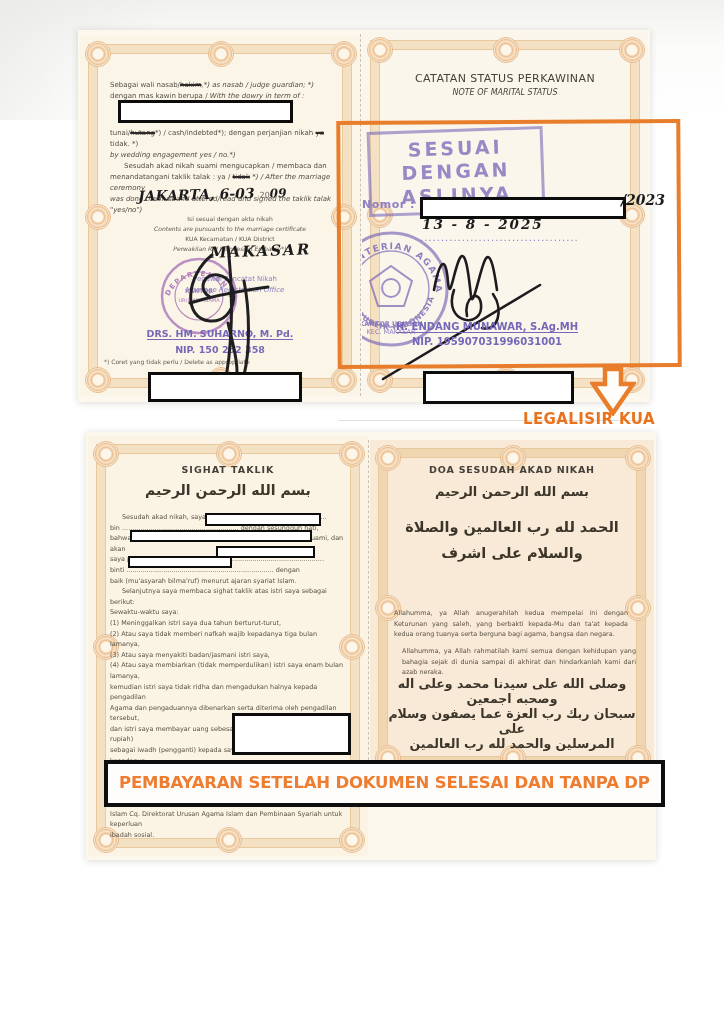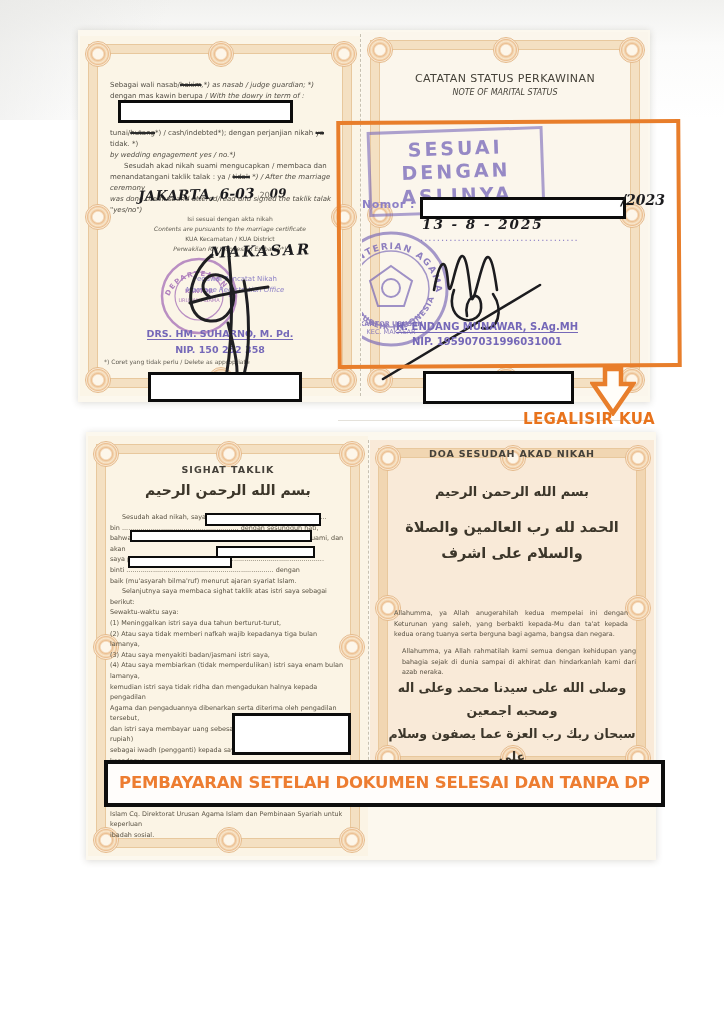--- a/index.html
+++ b/index.html
@@ -244,28 +244,28 @@
       <div class="frame" style="border-color:#f1d6b2;">
           <span class="rosette" style="left: 0%; top: 0%;"></span>
           <span class="rosette" style="left: 50%; top: 0%;"></span>
           <span class="rosette" style="left: 100%; top: 0%;"></span>
           <span class="rosette" style="left: 0%; top: 50%;"></span>
           <span class="rosette" style="left: 100%; top: 50%;"></span>
           <span class="rosette" style="left: 0%; top: 100%;"></span>
           <span class="rosette" style="left: 50%; top: 100%;"></span>
           <span class="rosette" style="left: 100%; top: 100%;"></span>
         </div>
-      <div class="abs center" style="left:22px;top:8px;width:240px;font-size:9.5px;font-weight:700;letter-spacing:.8px;color:#45413a;">DOA SESUDAH AKAD NIKAH</div>
+      <div class="abs center" style="left:22px;top:24px;width:240px;font-size:9.5px;font-weight:700;letter-spacing:.8px;color:#45413a;">DOA SESUDAH AKAD NIKAH</div>
       <div class="abs arabic" style="left:42px;top:44px;width:200px;font-size:13px;">بسم الله الرحمن الرحيم</div>
       <div class="abs arabic" style="left:16px;top:74px;width:252px;font-size:14.5px;line-height:26px;">
         <div>الحمد لله رب العالمين والصلاة والسلام على اشرف</div>
       </div>
       <div class="abs body-sm just" style="left:24px;top:168px;width:234px;">Allahumma, ya Allah anugerahilah kedua mempelai ini dengan Keturunan yang saleh, yang berbakti kepada-Mu dan ta'at kepada kedua orang tuanya serta berguna bagi agama, bangsa dan negara.</div>
       <div class="abs body-sm just" style="left:24px;top:206px;width:234px;margin-left:8px;">Allahumma, ya Allah rahmatilah kami semua dengan kehidupan yang bahagia sejak di dunia sampai di akhirat dan hindarkanlah kami dari azab neraka.</div>
-      <div class="abs arabic" style="left:14px;top:236px;width:256px;font-size:12.5px;line-height:23px;">
+      <div class="abs arabic" style="left:14px;top:236px;width:256px;font-size:12.5px;line-height:15px;">
         <div>وصلى الله على سيدنا محمد وعلى اله وصحبه اجمعين</div>
         <div>سبحان ربك رب العزة عما يصفون وسلام على</div>
         <div>المرسلين والحمد لله رب العالمين</div>
       </div>
     </div>
 
     <div class="fold" style="left:282px;top:8px;height:340px;"></div>
   </div>
 
   <div class="crease" style="left:338px;top:420px;width:312px;"></div>

